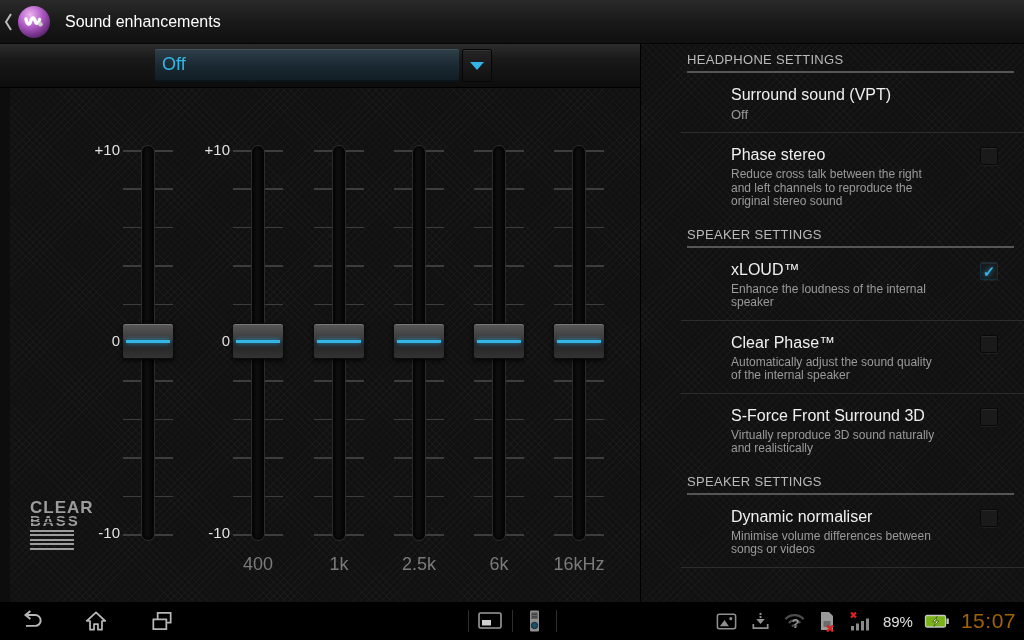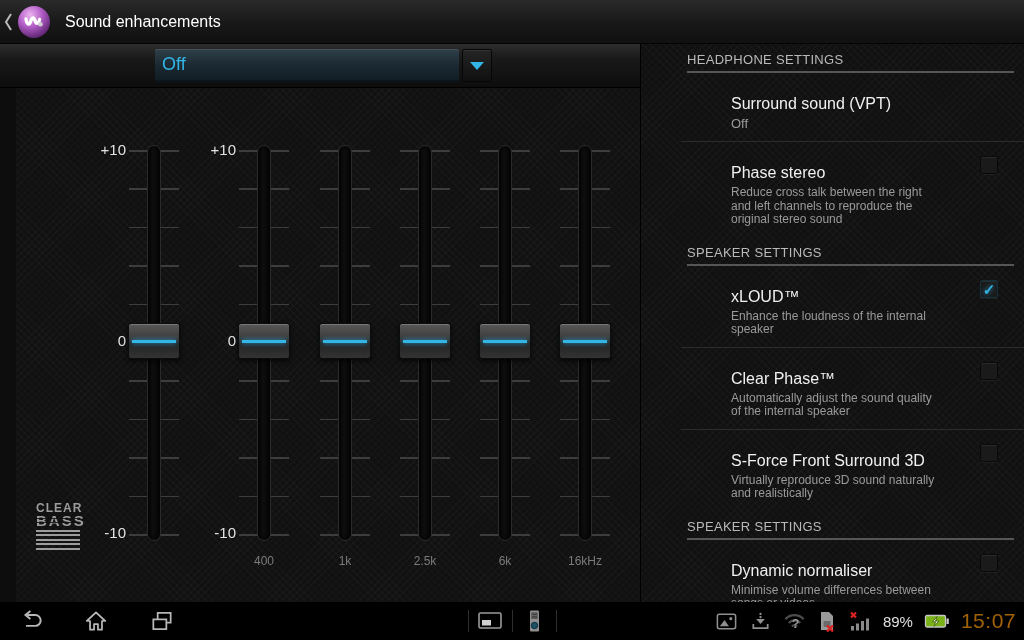--- a/index.html
+++ b/index.html
@@ -27,54 +27,54 @@
   .preset-spinner { position:absolute; left:155px; top:5px; width:304px; height:33px;
     background:linear-gradient(#30404a,#1b2a33 50%,#121d24); border-radius:2px;
     border-bottom:2px solid #0c151b; box-shadow:inset 0 1px 0 rgba(255,255,255,.09);
     color:#33b5e5; font-size:18px; line-height:30px; padding-left:7px; cursor:pointer; }
   .preset-arrow-btn { position:absolute; left:462px; top:5px; width:30px; height:33px;
     background:linear-gradient(#242424,#101010); border:1px solid #060606; border-radius:2px;
     box-shadow:inset 0 1px 0 rgba(255,255,255,.08); display:flex; align-items:center; justify-content:center; cursor:pointer; }
   .arrow-down { width:0; height:0; border-left:7px solid transparent; border-right:7px solid transparent;
     border-top:8px solid #33b5e5; }
 
-  .eq-panel { position:absolute; left:16px; top:88px; width:640px; height:514px; }
+  .eq-panel { position:absolute; left:10px; top:88px; width:640px; height:514px; }
 
   .eq-col { position:absolute; top:0; width:110px; height:514px; }
   .eq-ticks { position:absolute; left:30px; top:62px; width:50px; height:386px;
     background:repeating-linear-gradient(to bottom, #3d3d3d 0 1.5px, transparent 1.5px 38.4px); }
   .eq-track { position:absolute; left:48px; top:57px; width:14px; height:396px;
     background:linear-gradient(to right,#060606,#0e0e0e 40%,#050505); border:1px solid #2b2b2b;
     border-radius:8px; box-shadow:inset 0 0 4px #000; }
   .eq-handle { position:absolute; left:29px; top:235px; width:52px; height:36px; border-radius:3px;
     background:linear-gradient(#585858,#3c3c3c 42%,#242424 58%,#333); border:1px solid #0c0c0c;
     box-shadow:0 2px 4px rgba(0,0,0,.7), inset 0 1px 0 rgba(255,255,255,.2); cursor:grab; z-index:3; }
   .eq-handle::after { content:""; position:absolute; left:3px; right:3px; top:16px; height:3px;
     background:#33b5e5; box-shadow:0 0 5px #2e9fd6; }
   .scale-lbl { position:absolute; right:83px; width:60px; text-align:right;
     color:#e2e2e2; font-size:15px; height:18px; line-height:18px; }
   .lbl-top { top:53px; } .lbl-zero { top:244px; } .lbl-bottom { top:436px; }
   .freq-lbl { position:absolute; top:466px; left:0; width:110px; text-align:center;
-    color:#7b7b7b; font-size:12px; }
+    color:#7b7b7b; font-size:18px; }
 
   .clearbass-logo { position:absolute; left:20px; top:414px; width:44px; color:#9c9c9c; }
-  .cb-line1 { font-size:12px; font-weight:bold; letter-spacing:1px; line-height:12px; }
+  .cb-line1 { font-size:17px; font-weight:bold; letter-spacing:1px; line-height:12px; }
   .cb-line2 { position:relative; font-size:15px; font-weight:bold; letter-spacing:2px; line-height:14px; }
   .cb-line2::after { content:""; position:absolute; inset:0;
     background:repeating-linear-gradient(to bottom, rgba(17,17,17,.85) 0 1.5px, transparent 1.5px 4px); }
   .cb-stripes { margin-top:2px; width:44px; height:20px;
     background:repeating-linear-gradient(to bottom, #9c9c9c 0 2px, transparent 2px 4.5px); }
 
   
   .right-panel { position:absolute; left:640px; top:44px; width:384px; height:558px;
     border-left:1px solid #000; }
   .section-header { margin:0 10px 0 46px; padding-top:8px; color:#b9b9b9; font-size:13px;
     letter-spacing:.3px; }
   .section-rule { height:2px; background:#565656; margin:4px 10px 0 46px; }
-  .setting-item { position:relative; margin-left:40px; padding:21px 66px 10px 50px; cursor:pointer; }
+  .setting-item { position:relative; margin-left:40px; padding:12px 66px 10px 50px; cursor:pointer; }
   .setting-item.divided { border-bottom:1px solid #2c2c2c; }
   .item-title { color:#f0f0f0; font-size:16px; line-height:19px; }
   .item-sub { color:#9a9a9a; font-size:13px; margin-top:3px; }
   .item-desc { color:#9a9a9a; font-size:12px; line-height:13.5px; margin-top:4px; width:205px; }
   .checkbox { position:absolute; right:26px; top:14px; width:18px; height:18px; border-radius:2px;
     background:#1a1a1a; border:1px solid #090909; cursor:pointer;
     box-shadow:inset 0 1px 0 rgba(255,255,255,.07), 0 1px 0 rgba(255,255,255,.05);
     color:transparent; text-align:center; font-size:15px; line-height:17px; font-weight:bold; }
   .checkbox.checked { color:#33b5e5; border-color:#14303d; text-shadow:0 0 5px #2e9fd6; }
 

